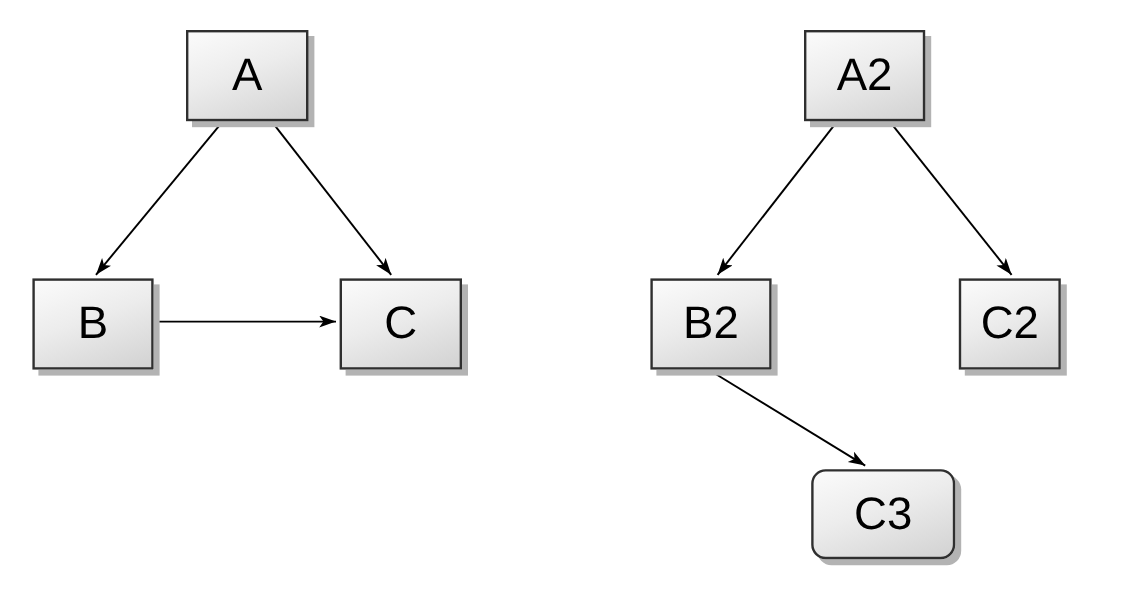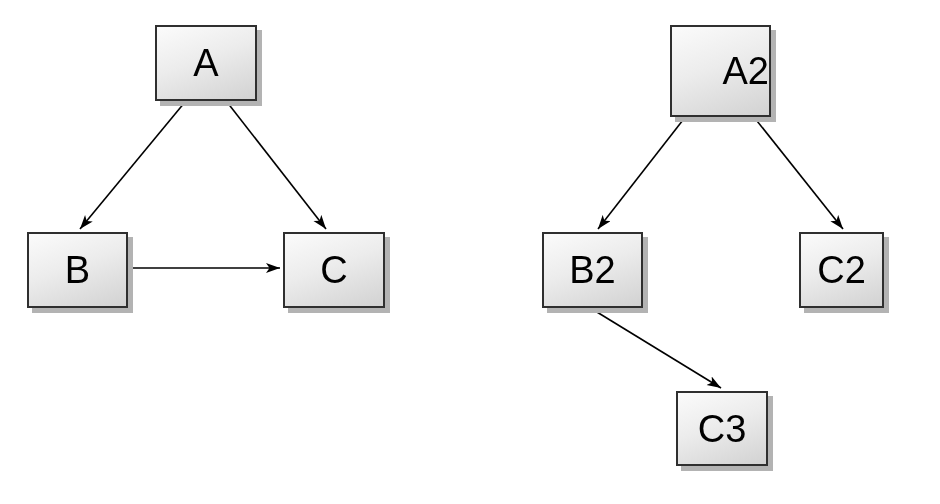--- a/index.html
+++ b/index.html
@@ -69,26 +69,26 @@
   <div id="nodes-layer">
       <div class="node" style="left: 155px; top: 25px; width: 102px; height: 76px;">
         <span class="node-label">A</span>
       </div>
       <div class="node" style="left: 27px; top: 232px; width: 101px; height: 76px;">
         <span class="node-label">B</span>
       </div>
       <div class="node" style="left: 283px; top: 232px; width: 102px; height: 76px;">
         <span class="node-label">C</span>
       </div>
-      <div class="node" style="left: 670px; top: 25px; width: 101px; height: 92px; justify-content: flex-end;">
+      <div class="node" style="left: 670px; top: 25px; width: 101px; height: 76px;">
         <span class="node-label">A2</span>
       </div>
       <div class="node" style="left: 542px; top: 232px; width: 101px; height: 76px;">
         <span class="node-label">B2</span>
       </div>
       <div class="node" style="left: 799px; top: 232px; width: 85px; height: 76px;">
         <span class="node-label">C2</span>
       </div>
-      <div class="node" style="left: 676px; top: 391px; width: 92px; height: 75px;">
+      <div class="node" style="left: 676px; top: 391px; width: 120px; height: 75px; border-radius: 12px;">
         <span class="node-label">C3</span>
       </div>
     </div>
 </div>
 
 </body></html>

